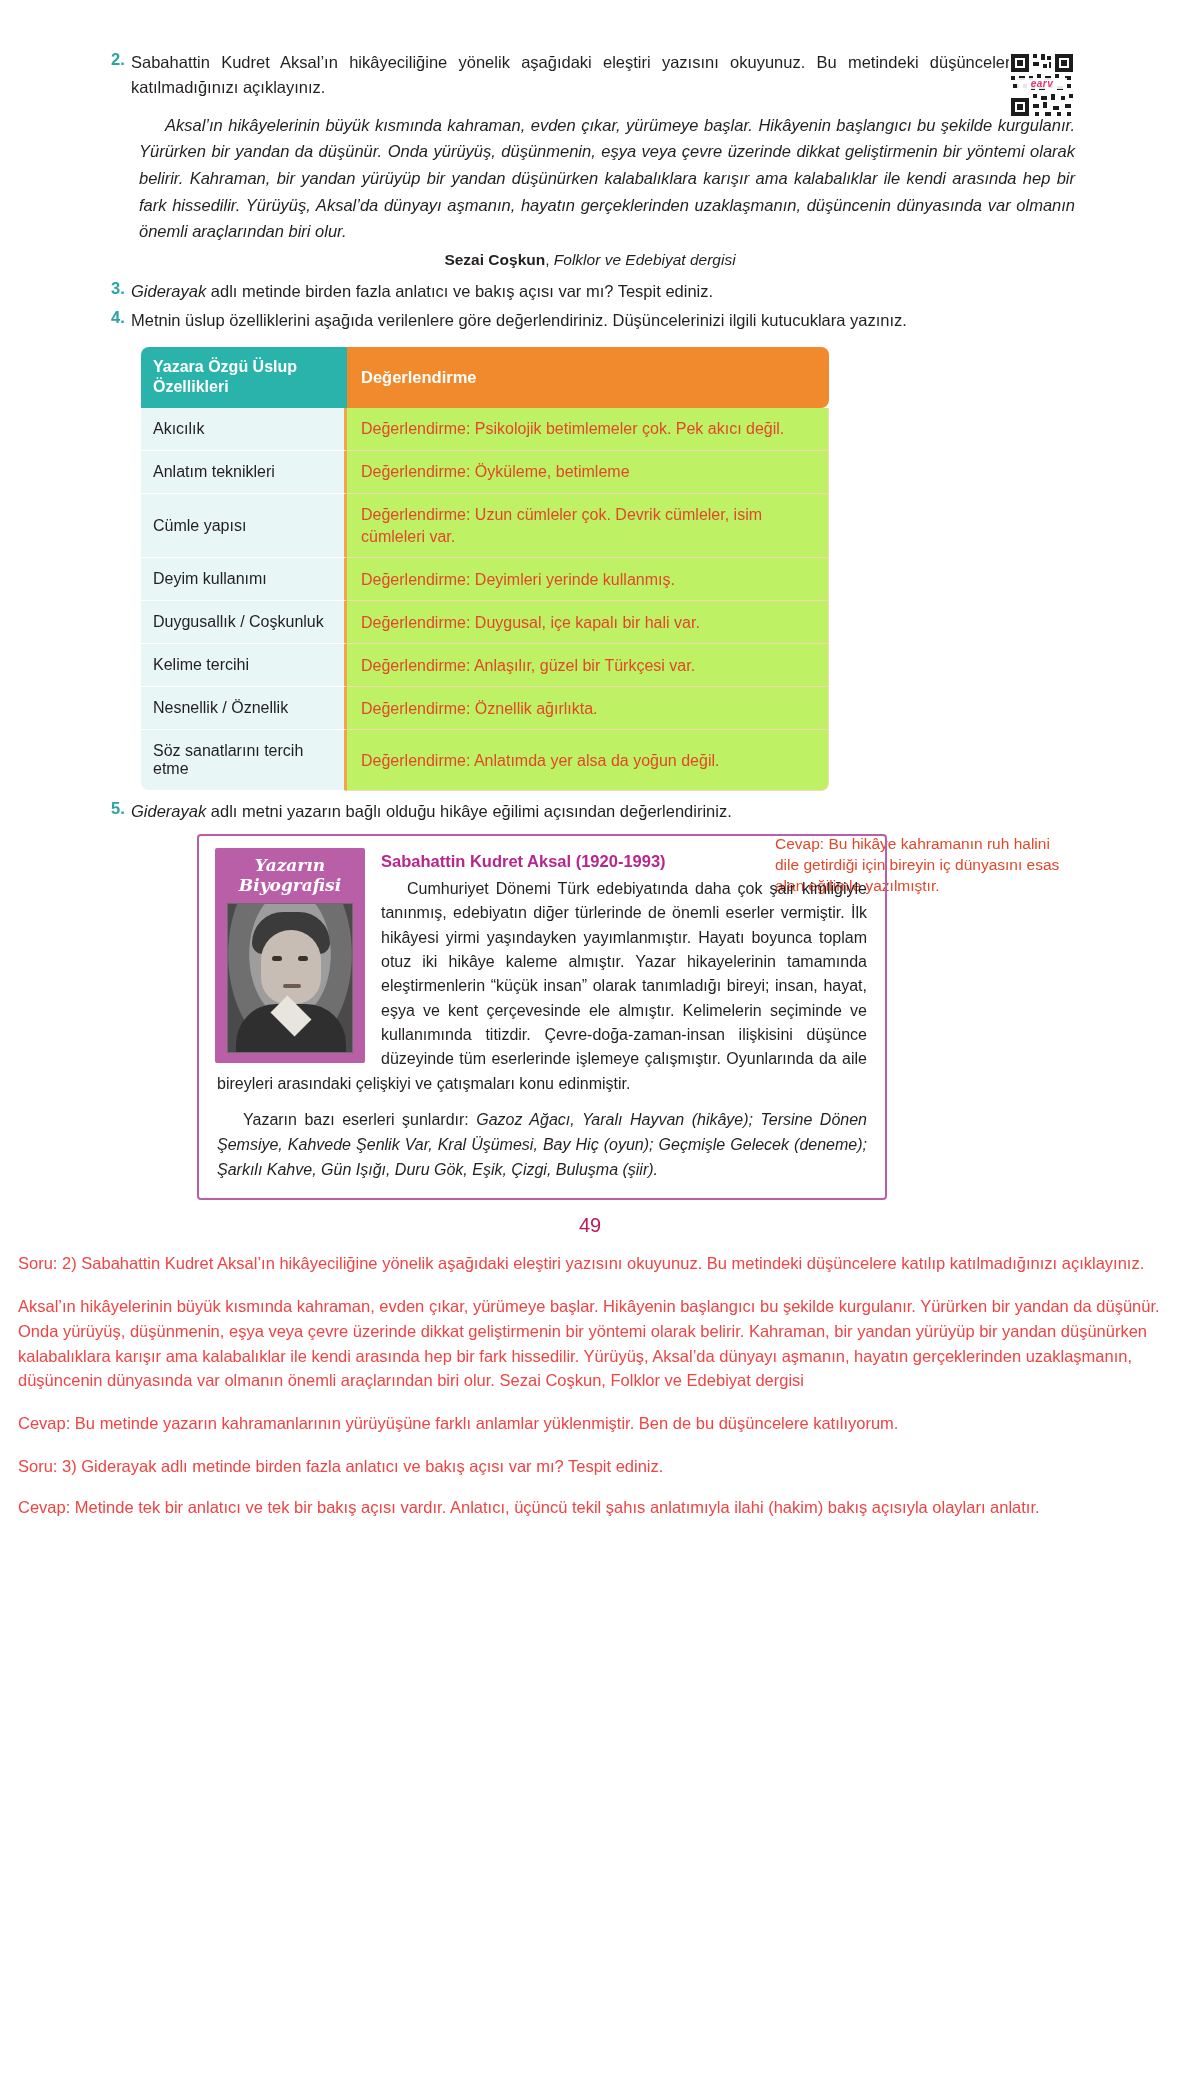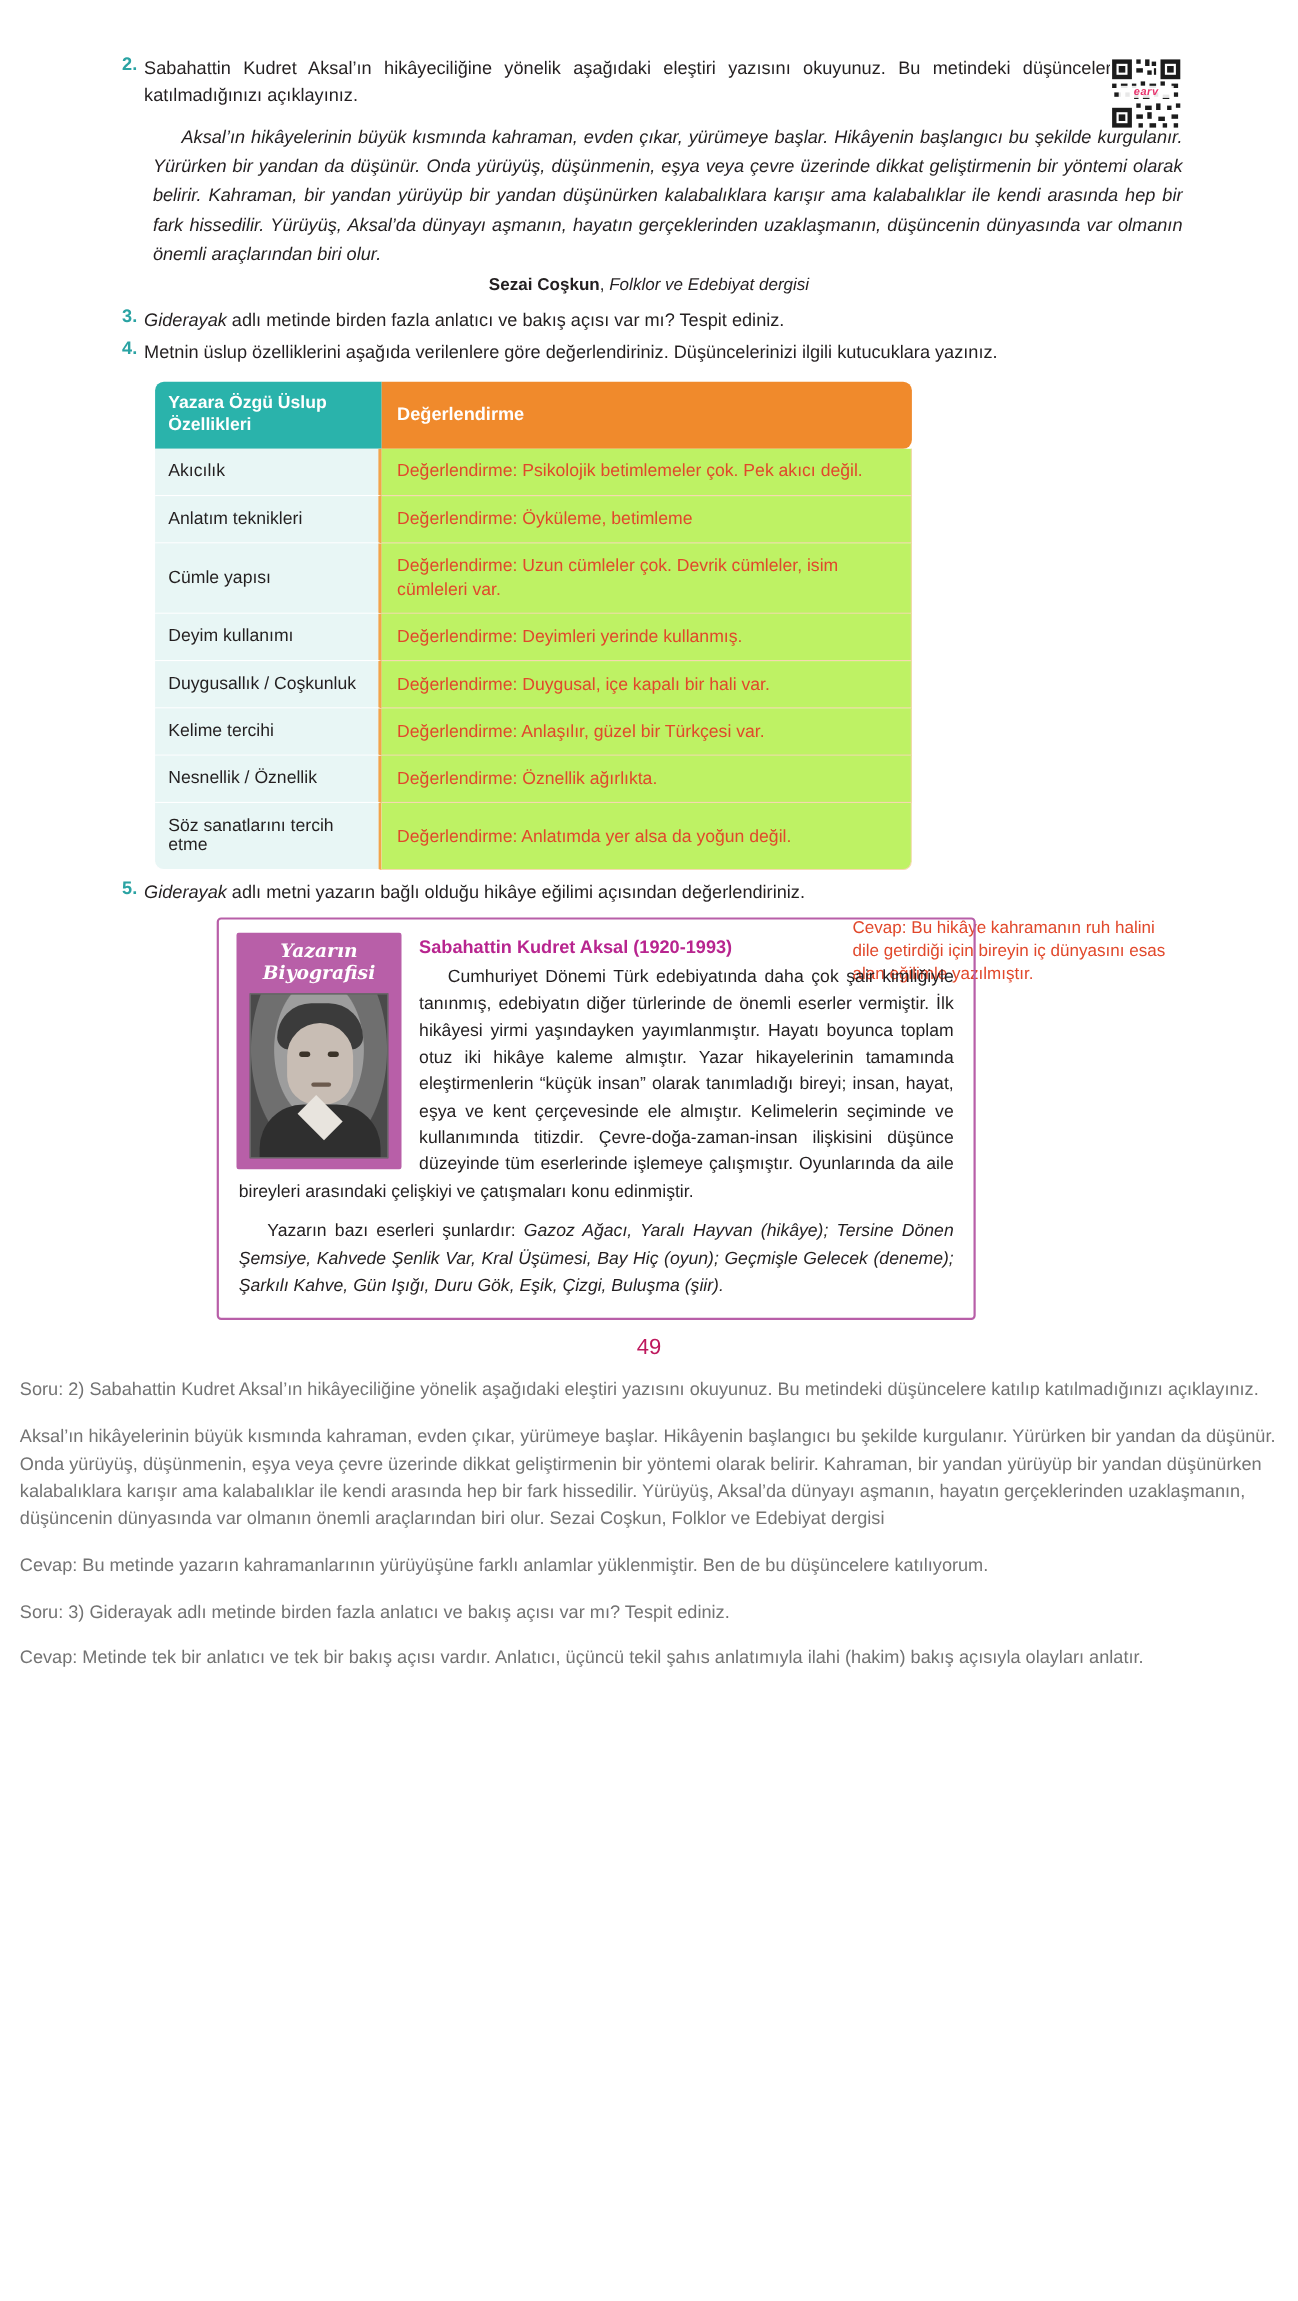--- a/index.html
+++ b/index.html
@@ -229,21 +229,21 @@
   .page-no {
     text-align: center;
     font-size: 20px;
     margin: 14px 0 6px 0;
     color: #be185d;
   }
 
   
   .transcript {
     padding: 8px 18px 28px 18px;
-    color: #737373;
+    color: #ef4444;
     font-size: 16.5px;
     line-height: 1.5;
   }
   .transcript p { margin: 0 0 18px 0; }
   .transcript p.tight { margin-bottom: 16px; }
 </style>
 </head>
 <body>
 
 <div class="page">

